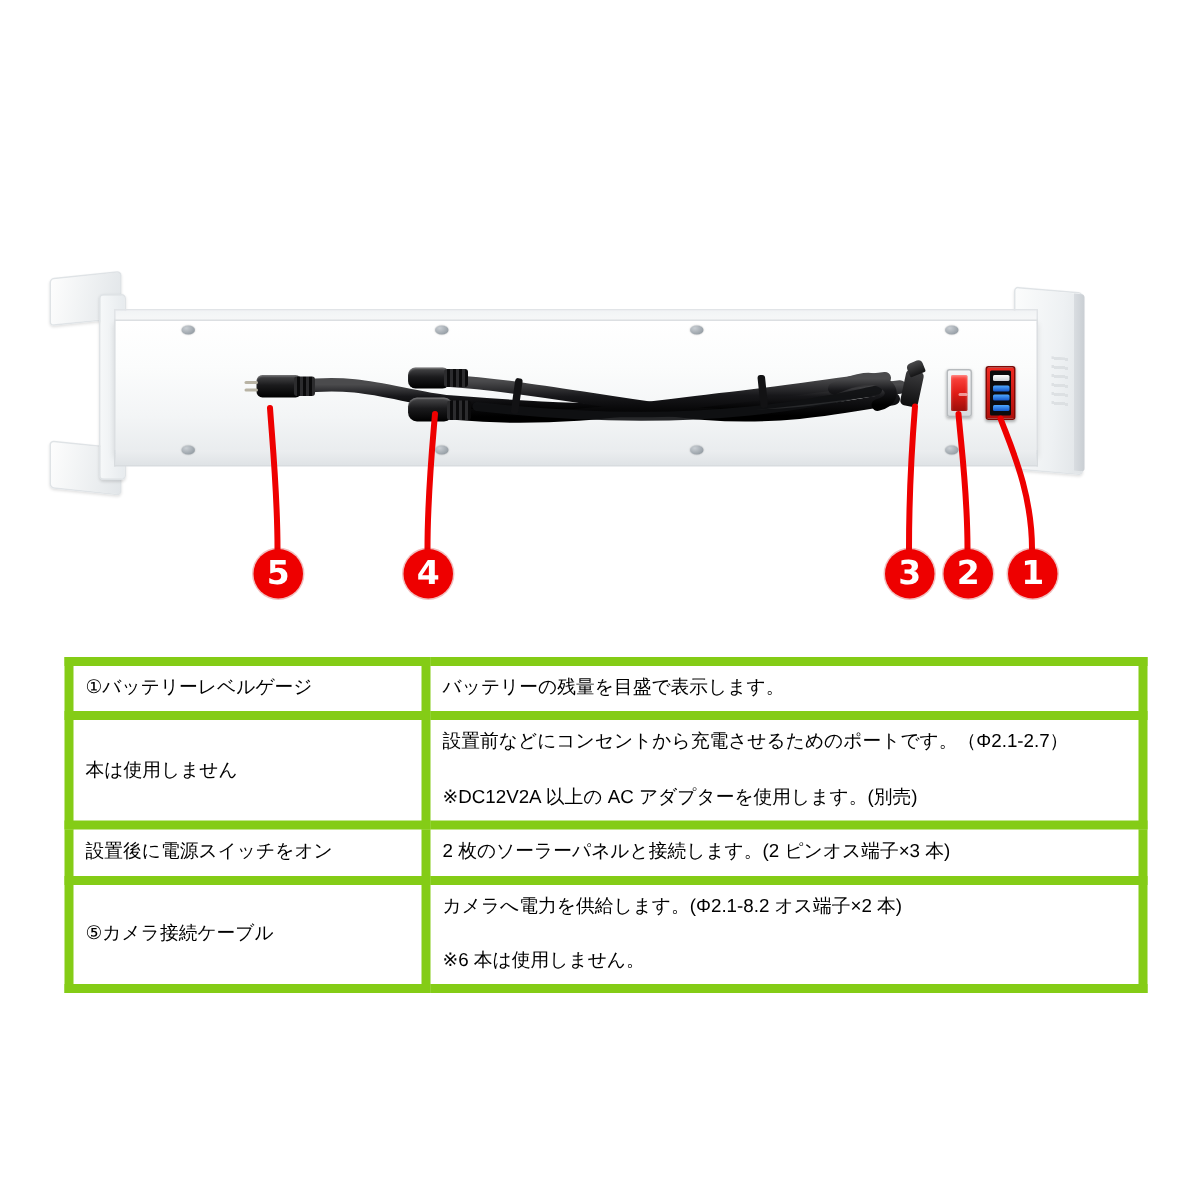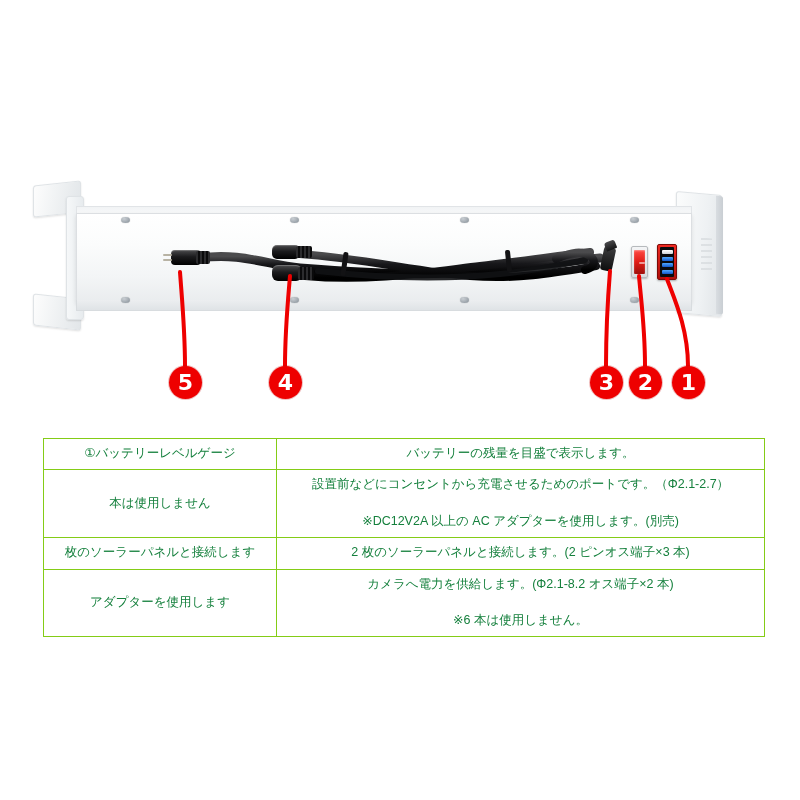--- a/index.html
+++ b/index.html
@@ -205,28 +205,27 @@
     position: absolute;
     left: 43px; top: 438px;
     width: 722px;
   }
   table#spec-table {
     border-collapse: collapse;
     width: 100%;
     table-layout: fixed;
   }
   table#spec-table td {
-    border: 1px solid #84cc16;
+    border: 6px solid #84cc16;
     padding: 5px 8px 6px 8px;
     vertical-align: middle;
     font-size: 12.5px;
     line-height: 1.55;
-    color: #15803d;
+    color: #000000;
     font-family: "Liberation Sans", "DejaVu Sans", sans-serif;
-    text-align: center;
   }
   table#spec-table td.col-label { width: 216px; }
   table#spec-table td.col-desc  { }
   .desc-line { display: block; white-space: nowrap; }
   .desc-line + .desc-line { margin-top: 17px; }
 </style>
 </head>
 <body>
 
 <div id="photo-area">
@@ -327,27 +326,27 @@
         </td>
       </tr>
       <tr>
         <td class="col-label">本は使用しません</td>
         <td class="col-desc">
           <span class="desc-line">設置前などにコンセントから充電させるためのポートです。（Φ2.1-2.7）</span>
           <span class="desc-line">※DC12V2A 以上の AC アダプターを使用します。(別売)</span>
         </td>
       </tr>
       <tr>
-        <td class="col-label">枚のソーラーパネルと接続します</td>
+        <td class="col-label">設置後に電源スイッチをオン</td>
         <td class="col-desc">
           <span class="desc-line">2 枚のソーラーパネルと接続します。(2 ピンオス端子×3 本)</span>
         </td>
       </tr>
       <tr>
-        <td class="col-label">アダプターを使用します</td>
+        <td class="col-label">⑤カメラ接続ケーブル</td>
         <td class="col-desc">
           <span class="desc-line">カメラへ電力を供給します。(Φ2.1-8.2 オス端子×2 本)</span>
           <span class="desc-line">※6 本は使用しません。</span>
         </td>
       </tr>
     </tbody>
   </table>
 </div>
 
 </body></html>

